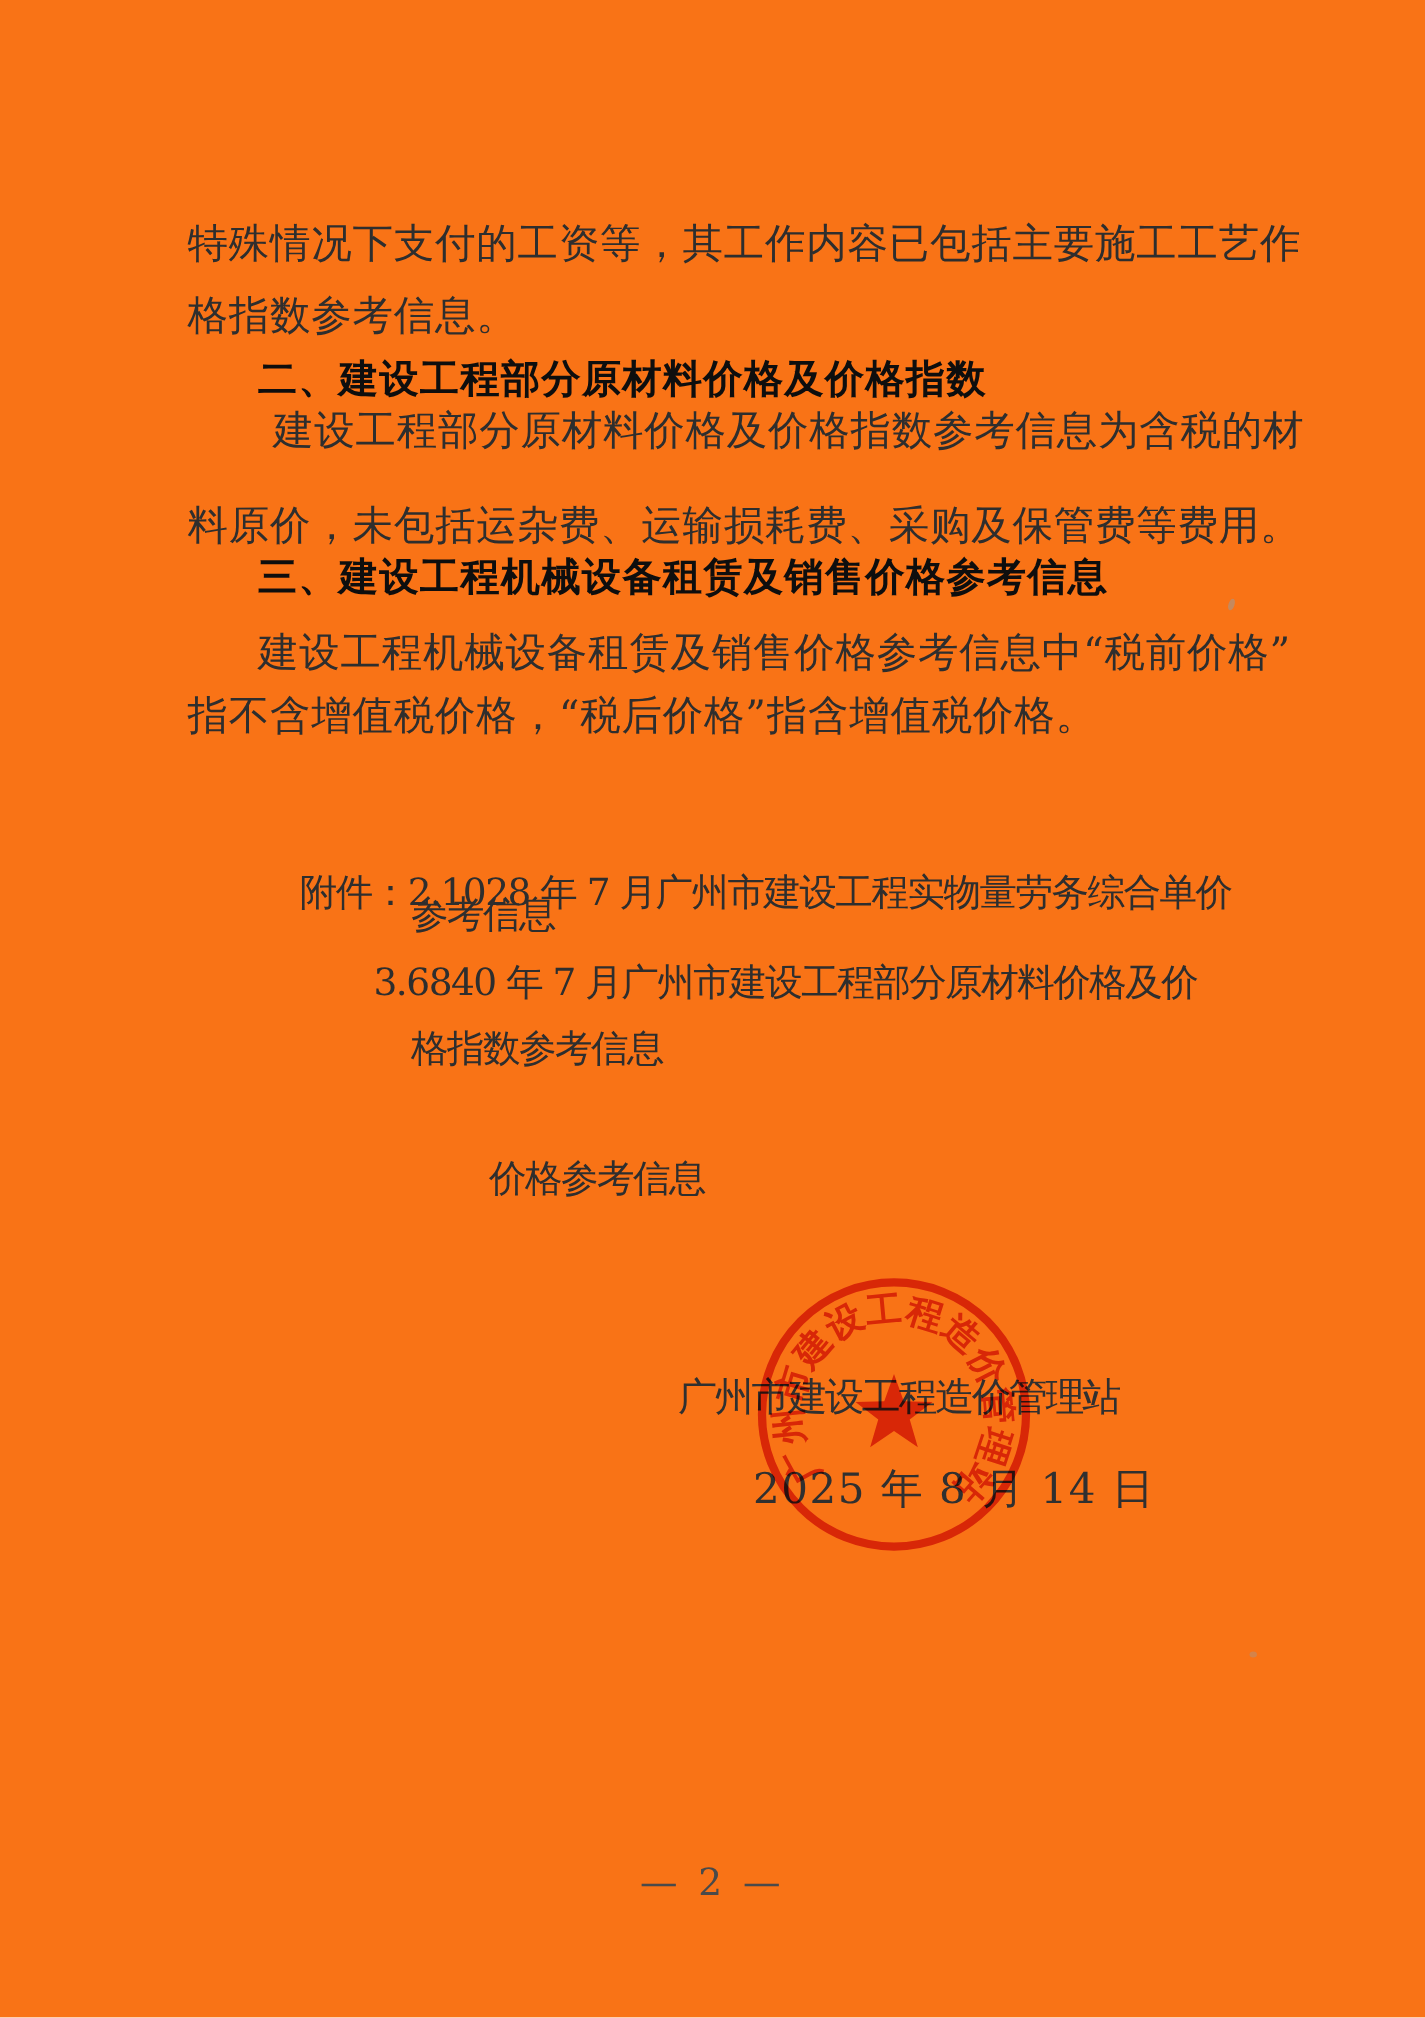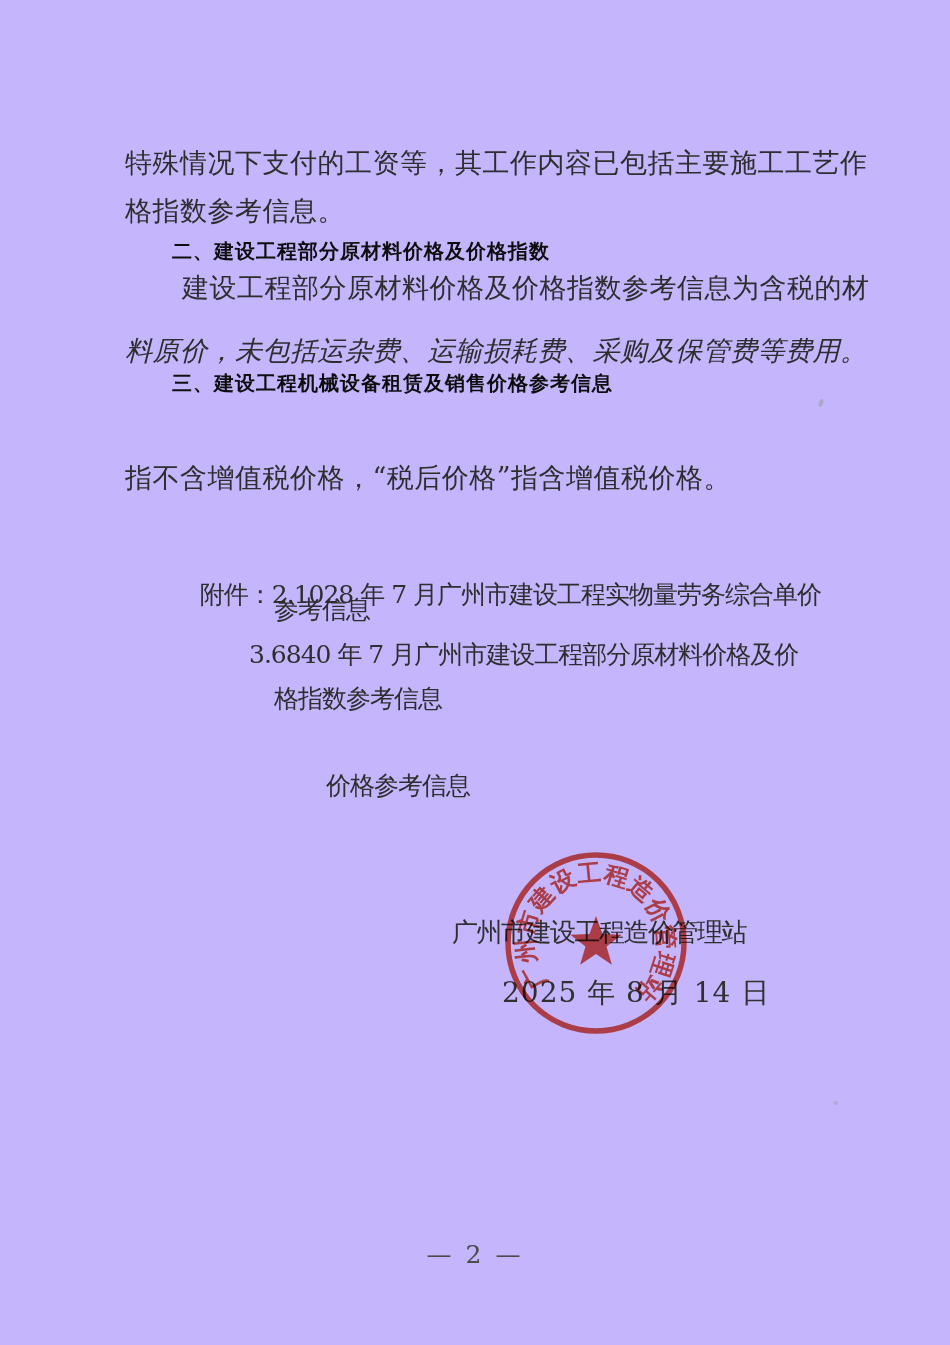--- a/index.html
+++ b/index.html
@@ -1,29 +1,29 @@
 <!DOCTYPE html>
 <html style="--seal-color: #dc4637;"><head>
 <meta charset="utf-8">
 <style>
   html,body { margin:0; padding:0; background:#ffffff; }
   .page {
     position:relative; width:950px; height:1345px;
-    background:#c4b5fd; overflow:hidden;
+    background:#f97316; overflow:hidden;
     font-family:"DejaVu Serif","Liberation Serif",serif;
     color:#2e2e2e;
   }
   .line {
     position:absolute; white-space:pre;
     font-size:27px; line-height:1.15; letter-spacing:0.5px;
     color:#2e2e2e;
   }
   .heading {
-    font-family:Liberation Serif, serif;
-    font-weight:700; color:#0e0e0e; font-size:20px; letter-spacing:1px;
+    font-family:Liberation Mono, monospace;
+    font-weight:700; color:#0e0e0e; font-size:26px; letter-spacing:1px;
   }
   .attach { font-size:25px; letter-spacing:-1px; }
   .sig  { font-size:26px; letter-spacing:-1.5px; color:#303030; }
   .date { font-size:28px; letter-spacing:1px;   color:#303030; }
   .pagenum {
     position:absolute; left:0; right:0; top:1240px; text-align:center;
     font-size:25px; color:#4a4a4a; letter-spacing:3px;
   }
   .seal {
     position:absolute; left:501px; top:848px; width:190px; height:190px;
@@ -41,24 +41,25 @@
 <body>
 
 <div class="page">
 
   <div class="line" style="left:125px; top:147px;">特殊情况下支付的工资等，其工作内容已包括主要施工工艺作</div>
   <div class="line" style="left:125px; top:195px;">格指数参考信息。</div>
 
   <div class="line heading" style="left:172px; top:240px;">二、建设工程部分原材料价格及价格指数</div>
 
   <div class="line" style="left:172px; top:272px;margin-left:10px;">建设工程部分原材料价格及价格指数参考信息为含税的材</div>
-  <div class="line" style="left:125px; top:335px;font-style:italic;">料原价，未包括运杂费、运输损耗费、采购及保管费等费用。</div>
+  <div class="line" style="left:125px; top:335px;">料原价，未包括运杂费、运输损耗费、采购及保管费等费用。</div>
 
   <div class="line heading" style="left:172px; top:372px;">三、建设工程机械设备租赁及销售价格参考信息</div>
 
+  <div class="line" style="left:172px; top:420px;">建设工程机械设备租赁及销售价格参考信息中“税前价格”</div>
   <div class="line" style="left:125px; top:462px;">指不含增值税价格，“税后价格”指含增值税价格。</div>
 
   <div class="line attach" style="left:172px; top:552px;">
     <span>附件：</span><span>2.1028 年 7 月广州市建设工程实物量劳务综合单价</span>
   </div>
   <div class="line attach" style="left:274px; top:596px;">参考信息</div>
   <div class="line attach" style="left:249px; top:641px;">3.6840 年 7 月广州市建设工程部分原材料价格及价</div>
   <div class="line attach" style="left:274px; top:685px;">格指数参考信息</div>
   <div class="line attach" style="left:290px; top:772px;margin-left:36px;">价格参考信息</div>
 

